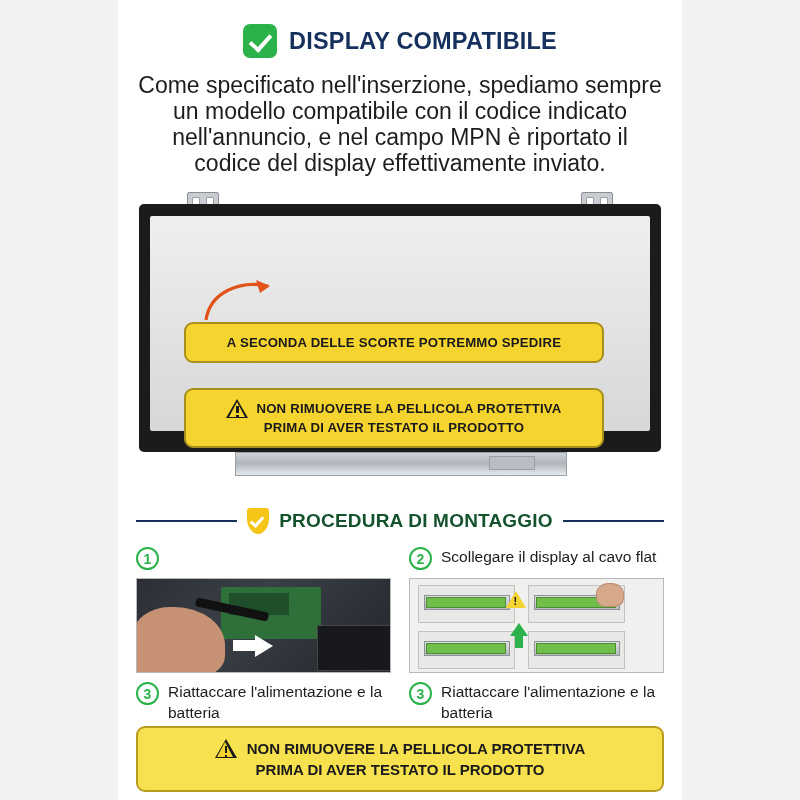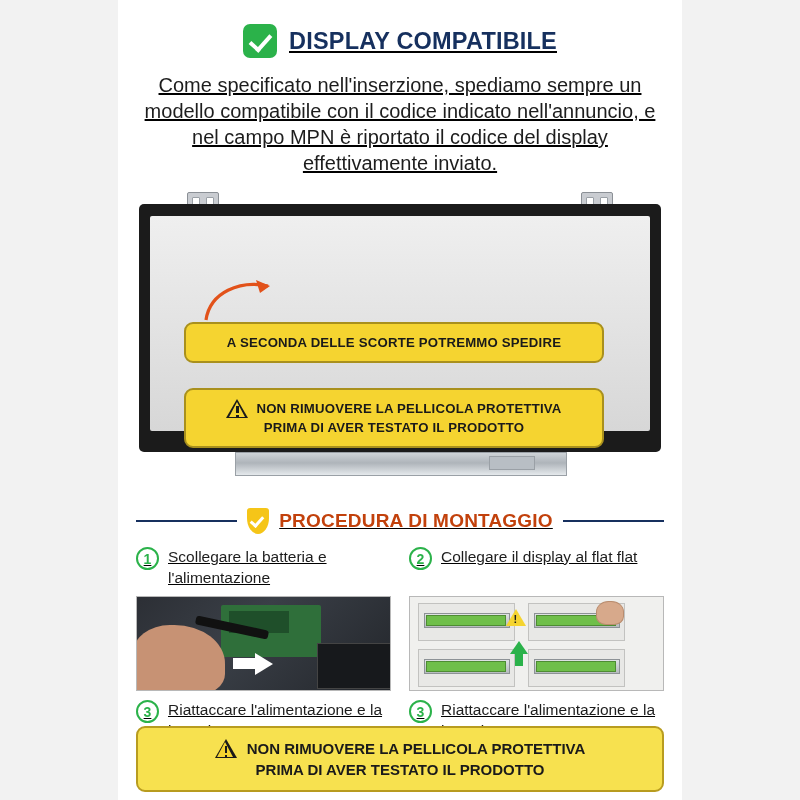--- a/index.html
+++ b/index.html
@@ -30,21 +30,20 @@
   .side-rail.left { left: 0; }
   .side-rail.right { right: 0; }
 
   .content {
     position: absolute;
     left: 118px;
     top: 0;
     width: 564px;
     height: 800px;
     background: #ffffff;
-    text-decoration: underline;
   }
 
   
   .hdr {
     display: flex;
     align-items: center;
     justify-content: center;
     gap: 12px;
     margin-top: 24px;
   }
@@ -70,21 +69,21 @@
   .hdr-title {
     font-size: 23.5px;
     font-weight: bold;
     color: #16305e;
     letter-spacing: 0.2px;
   }
 
   .lead {
     margin: 14px 18px 0 18px;
     text-align: center;
-    font-size: 20px;
+    font-size: 23px;
     line-height: 26px;
     color: #1d1d1d;
   }
 
   
   .panel-wrap {
     position: relative;
     margin: 16px auto 0 auto;
     width: 522px;
     height: 300px;
@@ -258,21 +257,21 @@
     top: 6px;
     width: 5px;
     height: 10px;
     border: solid #ffffff;
     border-width: 0 3px 3px 0;
     transform: rotate(42deg);
   }
   .proc-title {
     font-size: 19px;
     font-weight: bold;
-    color: #c2410c;
+    color: #14532d;
     letter-spacing: 0.2px;
     white-space: nowrap;
   }
 
   .steps {
     margin: 12px 18px 0 18px;
     display: grid;
     grid-template-columns: 1fr 1fr;
     column-gap: 18px;
     row-gap: 8px;
@@ -515,26 +514,25 @@
       <div class="proc-rule"></div>
       <div class="shield"></div>
       <div class="proc-title">PROCEDURA DI MONTAGGIO</div>
       <div class="proc-rule"></div>
     </div>
 
     <div class="steps">
 
       <div class="step-label">
         <div class="num">1</div>
-        <div class="step-text">Scollegare la batteria e l'alimentazione</div>
       </div>
 
       <div class="step-label">
         <div class="num">2</div>
-        <div class="step-text">Collegare il display al flat flat</div>
+        <div class="step-text">Scollegare il display al cavo flat</div>
       </div>
 
       <div class="photo laptop">
         <div class="ph-board"></div>
         <div class="ph-board2"></div>
         <div class="ph-batt"></div>
         <div class="ph-hand"></div>
         <div class="ph-tool"></div>
         <div class="ph-arrow-tail"></div>
         <div class="ph-arrow"></div>

